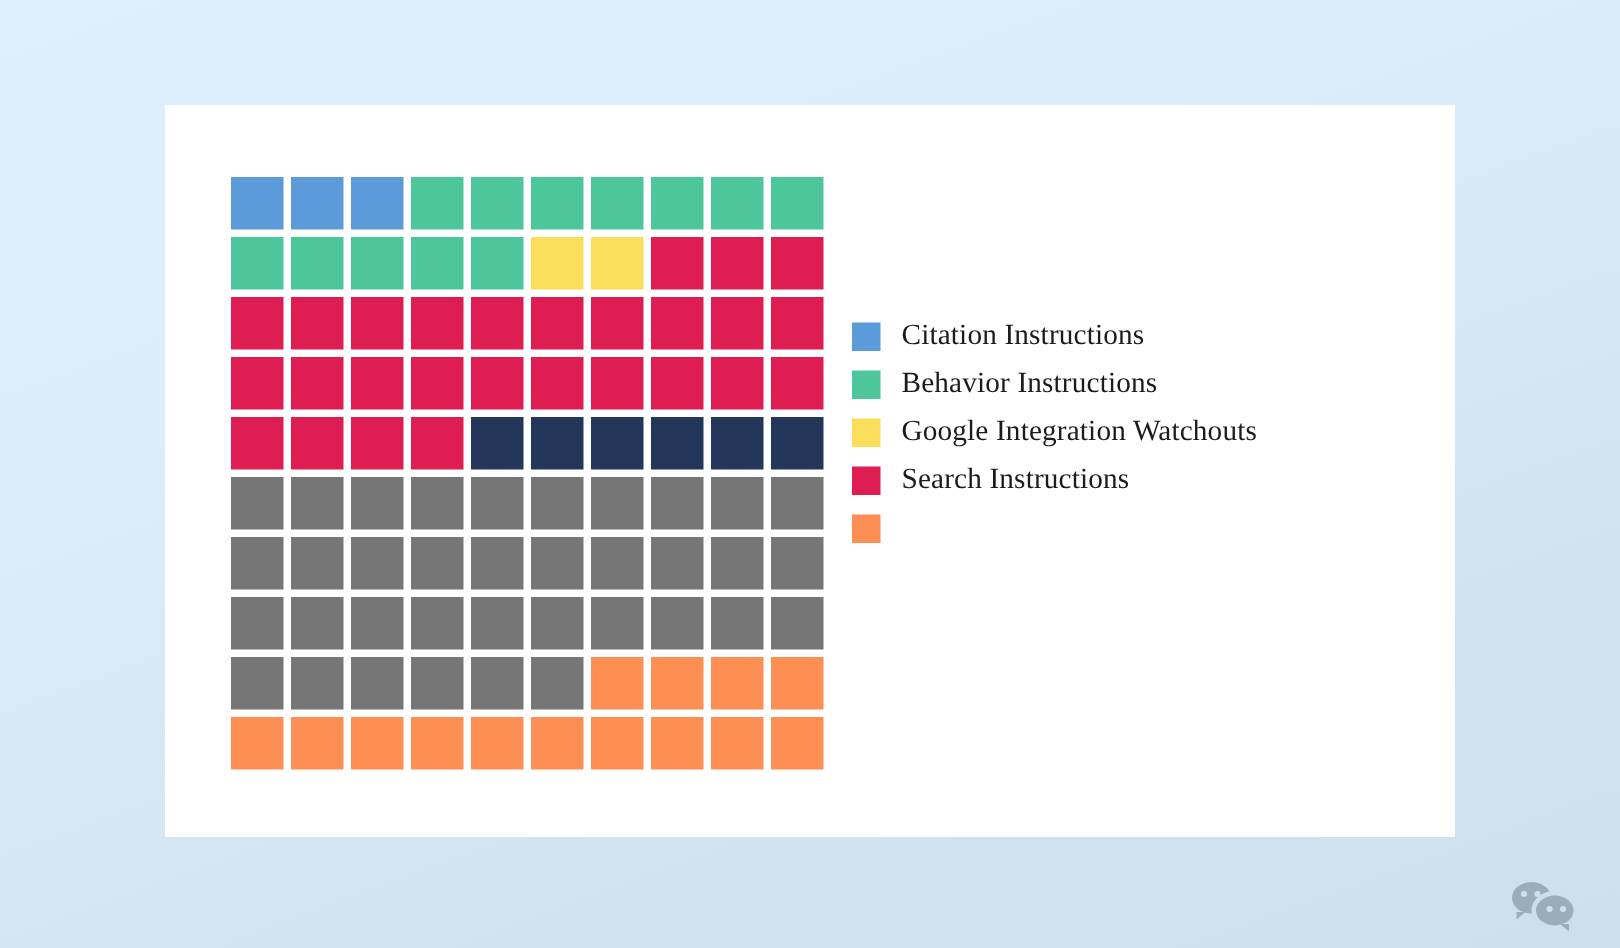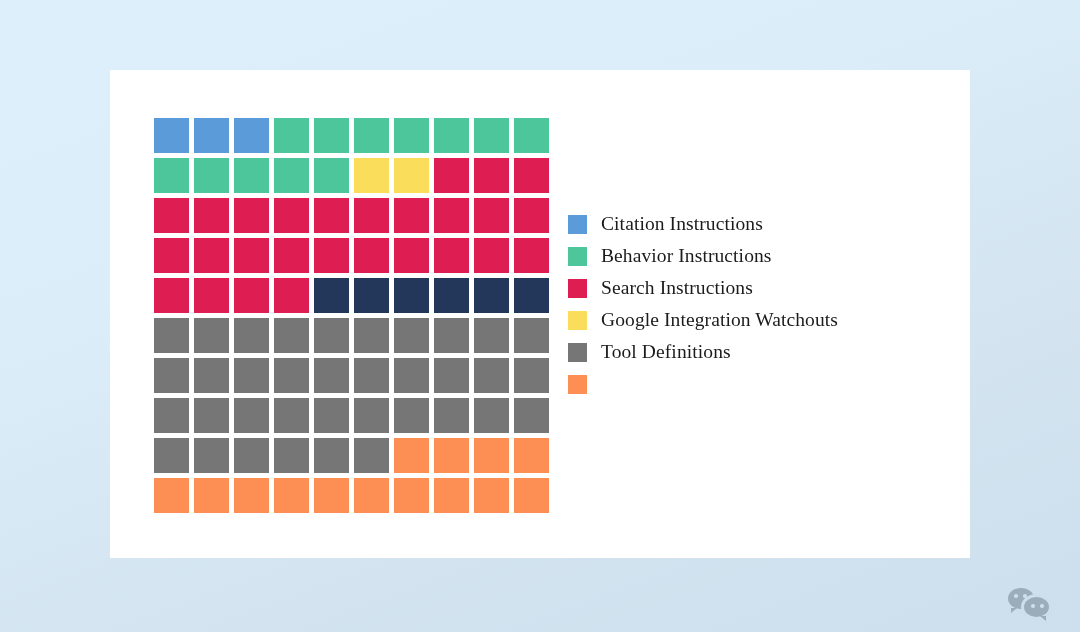--- a/index.html
+++ b/index.html
@@ -450,30 +450,26 @@
     <div id="legend">
         <div class="legend-row">
           <span class="legend-swatch" style="background: rgb(91, 155, 217);"></span>
           <span class="legend-label">Citation Instructions</span>
         </div>
         <div class="legend-row">
           <span class="legend-swatch" style="background: rgb(78, 198, 156);"></span>
           <span class="legend-label">Behavior Instructions</span>
         </div>
         <div class="legend-row">
+          <span class="legend-swatch" style="background: rgb(250, 222, 91);"></span>
+          <span class="legend-label">Google Integration Watchouts</span>
+        </div>
+        <div class="legend-row">
           <span class="legend-swatch" style="background: rgb(222, 30, 83);"></span>
           <span class="legend-label">Search Instructions</span>
-        </div>
-        <div class="legend-row">
-          <span class="legend-swatch" style="background: rgb(250, 222, 91);"></span>
-          <span class="legend-label">Google Integration Watchouts</span>
-        </div>
-        <div class="legend-row">
-          <span class="legend-swatch" style="background: rgb(118, 118, 118);"></span>
-          <span class="legend-label">Tool Definitions</span>
         </div>
         <div class="legend-row">
           <span class="legend-swatch" style="background: rgb(253, 143, 85);"></span>
         </div>
       </div>
 
   </div>
 
   <div id="watermark">
     <div id="wechat-icon">

